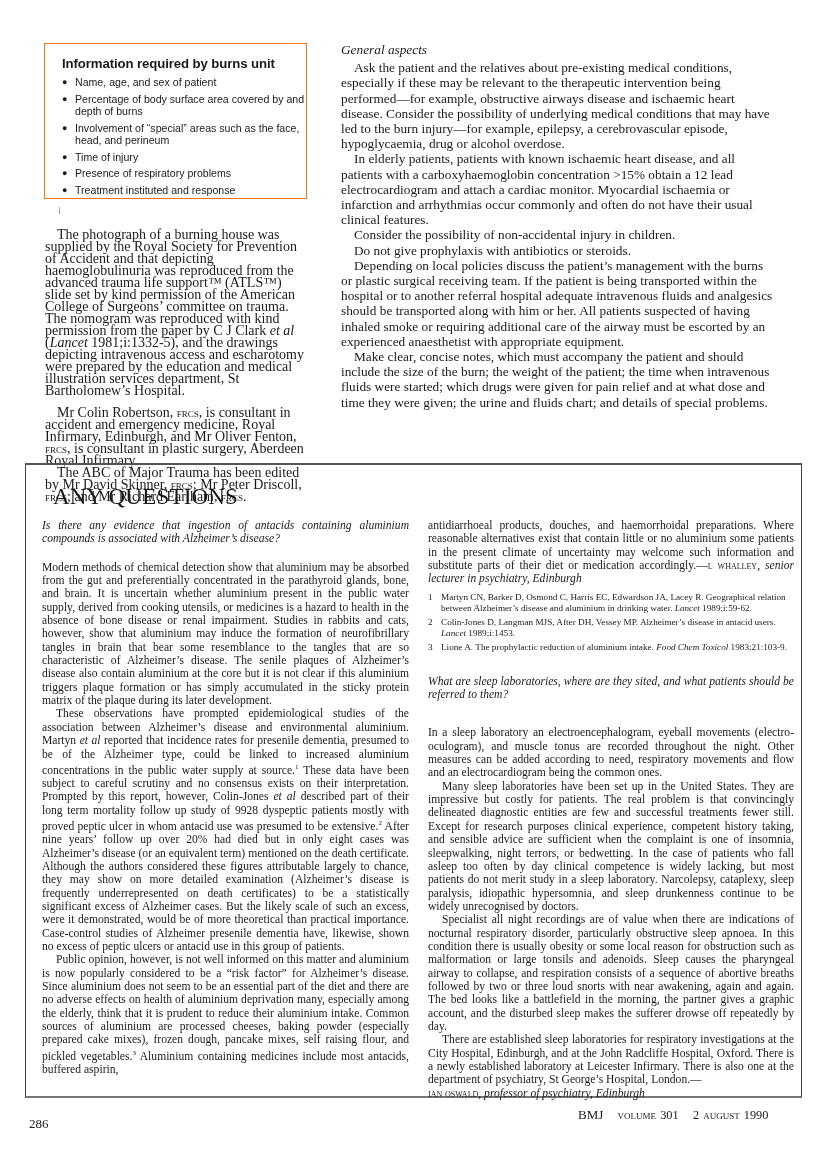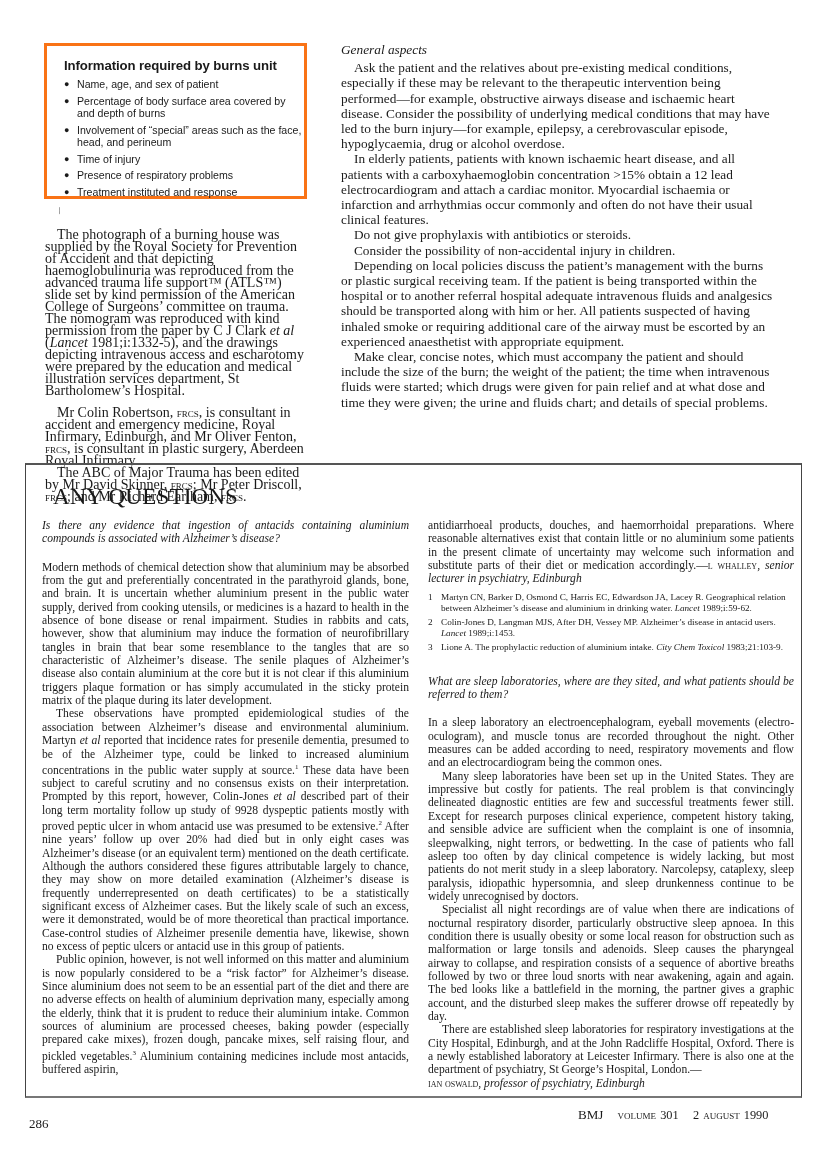--- a/index.html
+++ b/index.html
@@ -5,21 +5,21 @@
   html, body { margin: 0; padding: 0; background: #ffffff; }
   body {
     width: 816px; height: 1164px; position: relative; overflow: hidden;
     font-family: "Liberation Serif", "DejaVu Serif", serif; color: #1a1a1a;
   }
   .abs { position: absolute; }
 
   
   .info-box {
     left: 44px; top: 43px; width: 263px; height: 156px;
-    border: 3px solid #f97316; box-sizing: border-box;
+    border: 1px solid #f97316; box-sizing: border-box;
     padding: 12px 0 0 17px;
     font-family: "Liberation Sans", "DejaVu Sans", sans-serif;
   }
   .info-title { font-size: 13.2px; font-weight: bold; margin: 0 0 5px 0; letter-spacing: -0.1px; }
   .info-list { list-style: none; margin: 0; padding: 0; }
   .info-list li {
     position: relative; padding-left: 13px; font-size: 10.6px; line-height: 12.5px;
     margin-bottom: 4px;
   }
   .info-list li .bullet { position: absolute; left: 0; top: 0; font-size: 9px; }
@@ -42,21 +42,21 @@
     border: 1px solid #444; border-top: 2px solid #555; border-bottom: 2px solid #777;
     box-sizing: border-box;
   }
   .aq-title { left: 53px; top: 484px; font-size: 23px; letter-spacing: 0.2px; }
   .aq-col { font-size: 11.6px; line-height: 13.35px; text-align: justify; }
   .aq-left { left: 42px; top: 519px; width: 367px; }
   .aq-right { left: 428px; top: 519px; width: 366px; }
   .aq-col p { margin: 0; text-indent: 14px; }
   .aq-col p.noind { text-indent: 0; }
   .aq-col .q { font-style: italic; text-indent: 0; margin-bottom: 15px; }
-  .aq-col .q2 { font-style: italic; text-indent: 0; margin-top: 22px; margin-bottom: 15px; }
+  .aq-col .q2 { font-style: italic; text-indent: 0; margin-top: 22px; margin-bottom: 25px; }
   .refs { margin: 6px 0 0 0; padding: 0; list-style: none; font-size: 9.2px; line-height: 11px; text-align: left; }
   .refs li { position: relative; padding-left: 13px; margin-bottom: 3px; }
   .refs li .num { position: absolute; left: 0; top: 0; }
 
   
   .page-num { left: 29px; top: 1107px; font-size: 13px; margin-top: 9px; }
   .journal { left: 578px; top: 1107px; font-size: 13px; word-spacing: 1px; }
   .journal span { margin-right: 10px; }
 </style>
 </head>
@@ -78,42 +78,42 @@
 <div class="abs credits">
   <p><span>The photograph of a burning house was supplied by the Royal Society for Prevention of Accident and that depicting haemoglobulinuria was reproduced from the advanced trauma life support™ (ATLS™) slide set by kind permission of the American College of Surgeons’ committee on trauma. The nomogram was reproduced with kind permission from the paper by C J Clark </span><i>et al</i><span> (</span><i>Lancet</i><span> 1981;i:1332-5), and the drawings depicting intravenous access and escharotomy were prepared by the education and medical illustration services department, St Bartholomew’s Hospital.</span></p>
   <p class="gap"><span>Mr Colin Robertson, </span><span class="sc">frcs</span><span>, is consultant in accident and emergency medicine, Royal Infirmary, Edinburgh, and Mr Oliver Fenton, </span><span class="sc">frcs</span><span>, is consultant in plastic surgery, Aberdeen Royal Infirmary.</span></p>
   <p><span>The ABC of Major Trauma has been edited by Mr David Skinner, </span><span class="sc">frcs</span><span>; Mr Peter Driscoll, </span><span class="sc">frcs</span><span>; and Mr Richard Earlham, </span><span class="sc">frcs</span><span>.</span></p>
 </div>
 
 <div class="abs general">
   <div class="head">General aspects</div>
   <p>Ask the patient and the relatives about pre-existing medical conditions, especially if these may be relevant to the therapeutic intervention being performed—for example, obstructive airways disease and ischaemic heart disease. Consider the possibility of underlying medical conditions that may have led to the burn injury—for example, epilepsy, a cerebrovascular episode, hypoglycaemia, drug or alcohol overdose.</p>
   <p>In elderly patients, patients with known ischaemic heart disease, and all patients with a carboxyhaemoglobin concentration &gt;15% obtain a 12 lead electrocardiogram and attach a cardiac monitor. Myocardial ischaemia or infarction and arrhythmias occur commonly and often do not have their usual clinical features.</p>
+  <p>Consider the possibility of non-accidental injury in children.</p>
   <p>Do not give prophylaxis with antibiotics or steroids.</p>
-  <p>Consider the possibility of non-accidental injury in children.</p>
   <p>Depending on local policies discuss the patient’s management with the burns or plastic surgical receiving team. If the patient is being transported within the hospital or to another referral hospital adequate intravenous fluids and analgesics should be transported along with him or her. All patients suspected of having inhaled smoke or requiring additional care of the airway must be escorted by an experienced anaesthetist with appropriate equipment.</p>
   <p>Make clear, concise notes, which must accompany the patient and should include the size of the burn; the weight of the patient; the time when intravenous fluids were started; which drugs were given for pain relief and at what dose and time they were given; the urine and fluids chart; and details of special problems.</p>
 </div>
 
 <div class="abs aq-box"></div>
 <div class="abs aq-title">ANY QUESTIONS</div>
 
 <div class="abs aq-col aq-left">
   <p class="q">Is there any evidence that ingestion of antacids containing aluminium compounds is associated with Alzheimer’s disease?</p>
   <p class="noind">Modern methods of chemical detection show that aluminium may be absorbed from the gut and preferentially concentrated in the parathyroid glands, bone, and brain. It is uncertain whether aluminium present in the public water supply, derived from cooking utensils, or medicines is a hazard to health in the absence of bone disease or renal impairment. Studies in rabbits and cats, however, show that aluminium may induce the formation of neurofibrillary tangles in brain that bear some resemblance to the tangles that are so characteristic of Alzheimer’s disease. The senile plaques of Alzheimer’s disease also contain aluminium at the core but it is not clear if this aluminium triggers plaque formation or has simply accumulated in the sticky protein matrix of the plaque during its later development.</p>
   <p><span>These observations have prompted epidemiological studies of the association between Alzheimer’s disease and environmental aluminium. Martyn </span><i>et al</i><span> reported that incidence rates for presenile dementia, presumed to be of the Alzheimer type, could be linked to increased aluminium concentrations in the public water supply at source.</span><sup style="font-size:7px">1</sup><span> These data have been subject to careful scrutiny and no consensus exists on their interpretation. Prompted by this report, however, Colin-Jones </span><i>et al</i><span> described part of their long term mortality follow up study of 9928 dyspeptic patients mostly with proved peptic ulcer in whom antacid use was presumed to be extensive.</span><sup style="font-size:7px">2</sup><span> After nine years’ follow up over 20% had died but in only eight cases was Alzheimer’s disease (or an equivalent term) mentioned on the death certificate. Although the authors considered these figures attributable largely to chance, they may show on more detailed examination (Alzheimer’s disease is frequently underrepresented on death certificates) to be a statistically significant excess of Alzheimer cases. But the likely scale of such an excess, were it demonstrated, would be of more theoretical than practical importance. Case-control studies of Alzheimer presenile dementia have, likewise, shown no excess of peptic ulcers or antacid use in this group of patients.</span></p>
   <p><span>Public opinion, however, is not well informed on this matter and aluminium is now popularly considered to be a “risk factor” for Alzheimer’s disease. Since aluminium does not seem to be an essential part of the diet and there are no adverse effects on health of aluminium deprivation many, especially among the elderly, think that it is prudent to reduce their aluminium intake. Common sources of aluminium are processed cheeses, baking powder (especially prepared cake mixes), frozen dough, pancake mixes, self raising flour, and pickled vegetables.</span><sup style="font-size:7px">3</sup><span id="p3b-left"> Aluminium containing medicines include most antacids, buffered aspirin,</span></p>
 </div>
 
 <div class="abs aq-col aq-right">
   <p class="noind"><span id="p3b-right">antidiarrhoeal products, douches, and haemorrhoidal preparations. Where reasonable alternatives exist that contain little or no aluminium some patients in the present climate of uncertainty may welcome such information and substitute parts of their diet or medication accordingly.—</span><span class="sc">l whalley</span><i>, senior lecturer in psychiatry, Edinburgh</i></p>
   <ol class="refs">
     <li><span class="num">1</span><span>Martyn CN, Barker D, Osmond C, Harris EC, Edwardson JA, Lacey R. Geographical relation between Alzheimer’s disease and aluminium in drinking water. </span><i>Lancet</i><span> 1989;i:59-62.</span></li>
     <li><span class="num">2</span><span>Colin-Jones D, Langman MJS, After DH, Vessey MP. Alzheimer’s disease in antacid users. </span><i>Lancet</i><span> 1989;i:1453.</span></li>
-    <li><span class="num">3</span><span>Lione A. The prophylactic reduction of aluminium intake. </span><i>City Chem Toxicol</i><span> 1983;21:103-9.</span></li>
+    <li><span class="num">3</span><span>Lione A. The prophylactic reduction of aluminium intake. </span><i>Food Chem Toxicol</i><span> 1983;21:103-9.</span></li>
   </ol>
   <p class="q2">What are sleep laboratories, where are they sited, and what patients should be referred to them?</p>
   <p class="noind">In a sleep laboratory an electroencephalogram, eyeball movements (electro-oculogram), and muscle tonus are recorded throughout the night. Other measures can be added according to need, respiratory movements and flow and an electrocardiogram being the common ones.</p>
   <p>Many sleep laboratories have been set up in the United States. They are impressive but costly for patients. The real problem is that convincingly delineated diagnostic entities are few and successful treatments fewer still. Except for research purposes clinical experience, competent history taking, and sensible advice are sufficient when the complaint is one of insomnia, sleepwalking, night terrors, or bedwetting. In the case of patients who fall asleep too often by day clinical competence is widely lacking, but most patients do not merit study in a sleep laboratory. Narcolepsy, cataplexy, sleep paralysis, idiopathic hypersomnia, and sleep drunkenness continue to be widely unrecognised by doctors.</p>
   <p>Specialist all night recordings are of value when there are indications of nocturnal respiratory disorder, particularly obstructive sleep apnoea. In this condition there is usually obesity or some local reason for obstruction such as malformation or large tonsils and adenoids. Sleep causes the pharyngeal airway to collapse, and respiration consists of a sequence of abortive breaths followed by two or three loud snorts with near awakening, again and again. The bed looks like a battlefield in the morning, the partner gives a graphic account, and the disturbed sleep makes the sufferer drowse off repeatedly by day.</p>
   <p><span>There are established sleep laboratories for respiratory investigations at the City Hospital, Edinburgh, and at the John Radcliffe Hospital, Oxford. There is a newly established laboratory at Leicester Infirmary. There is also one at the department of psychiatry, St George’s Hospital, London.—</span><br><span class="sc">ian oswald</span><i>, professor of psychiatry, Edinburgh</i></p>
 </div>
 
 <div class="abs page-num">286</div>
 <div class="abs journal">

